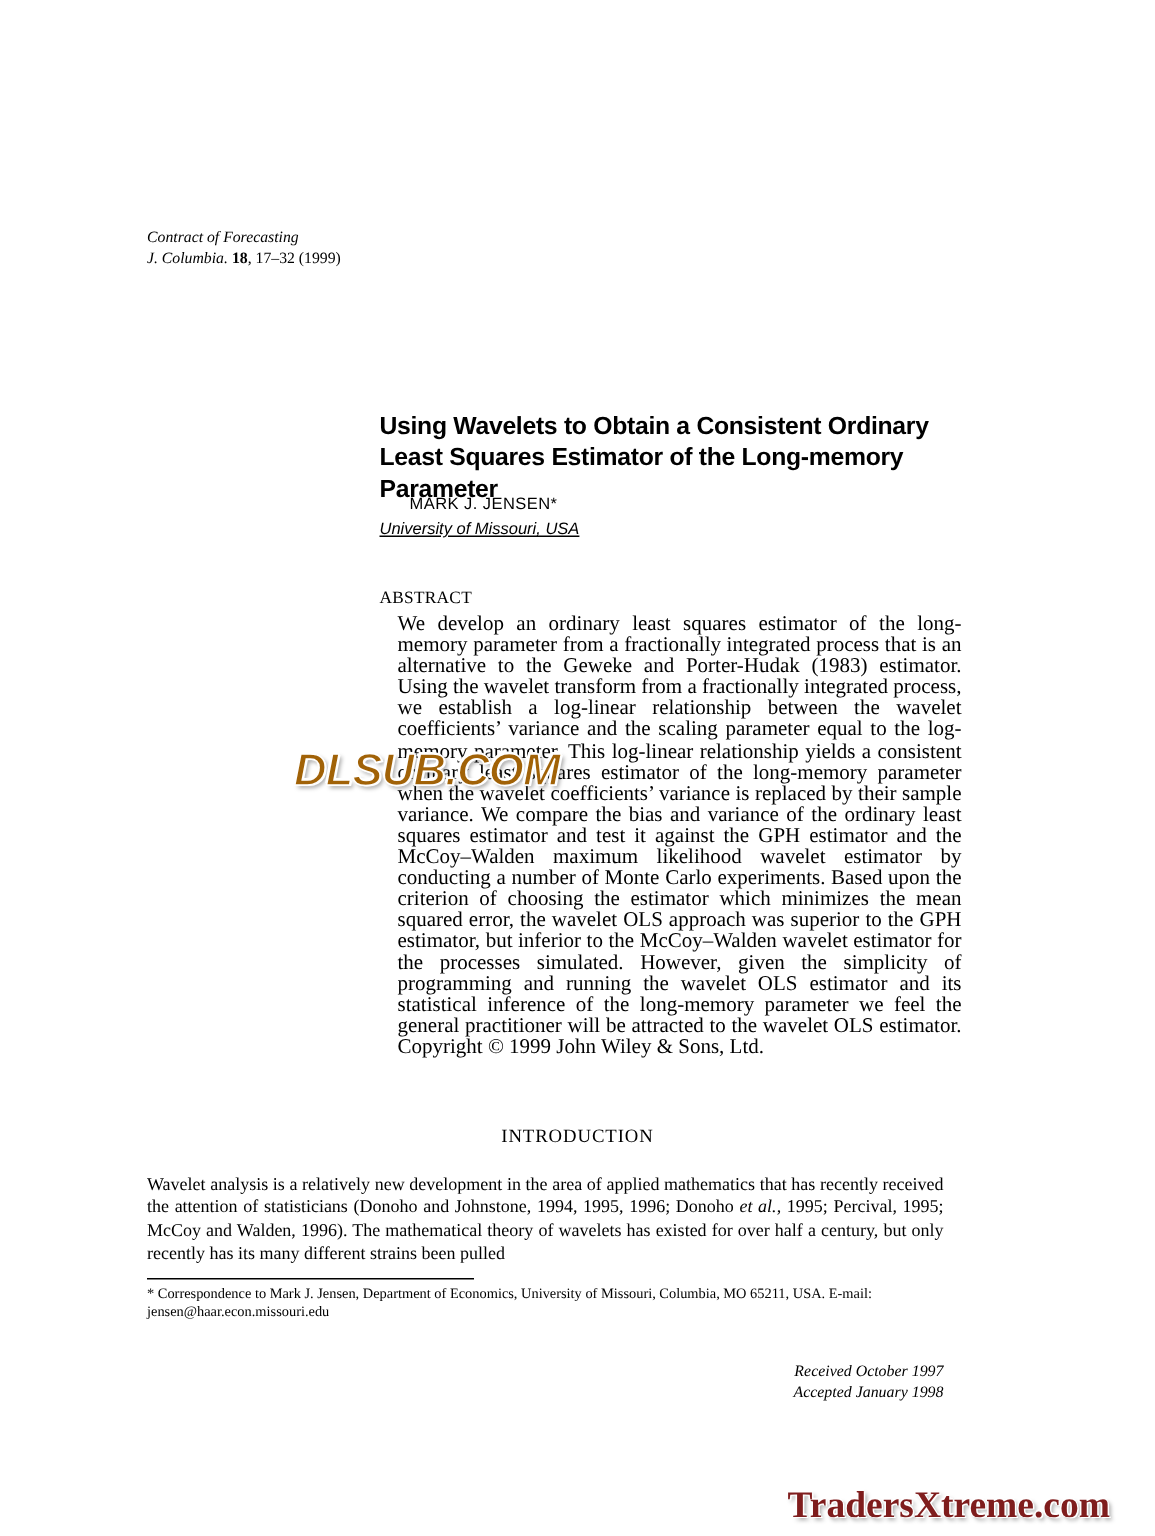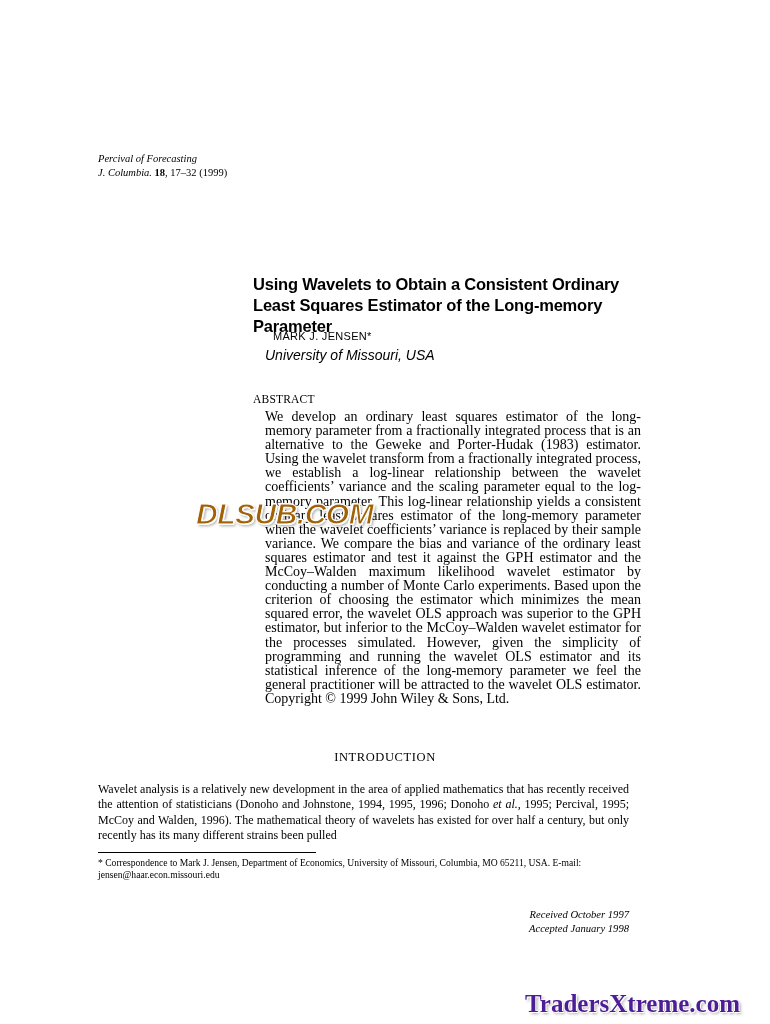--- a/index.html
+++ b/index.html
@@ -50,21 +50,21 @@
       -1px -1px 0 #ffffff,
       2px 2px 3px rgba(0,0,0,0.35);
   }
   .wm-bottom {
     position: absolute;
     bottom: 6px;
     right: 30px;
     font-family: "Liberation Serif", serif;
     font-size: 25px;
     font-weight: bold;
-    color: #4c1d95;
+    color: #7f1d1d;
     text-shadow:
       1px 1px 0 #ffffff,
       -1px 0 0 #ffffff,
       0 -1px 0 #ffffff,
       2px 2px 3px rgba(0,0,0,0.35);
   }
 
   
   .journal-header {
     position: absolute;
@@ -102,25 +102,26 @@
     position: absolute;
     left: 253px;
     top: 330px;
     font-family: "Liberation Sans", sans-serif;
     font-size: 11px;
     letter-spacing: 0.3px;
     padding-left: 20px;
   }
   .affiliation {
     position: absolute;
-    left: 265px;
+    left: 253px;
     top: 347px;
     font-family: "Liberation Sans", sans-serif;
-    font-size: 14px;
-    font-style: italic;
+    font-size: 11px;
+    font-style: italic;
+    text-decoration: underline;
   }
 
   
   .abstract-heading {
     position: absolute;
     left: 253px;
     top: 393px;
     font-size: 11.5px;
     letter-spacing: 0.2px;
   }
@@ -211,21 +212,21 @@
     text-align: right;
   }
 </style>
 </head>
 <body>
 
 <div class="page">
 
 
   <div class="journal-header">
-    <div class="line1">Percival of Forecasting</div>
+    <div class="line1">Contract of Forecasting</div>
     <div class="line2"><span>J. Columbia. </span><b>18</b><span class="rest">, 17–32 (1999)</span></div>
   </div>
 
   <div class="title">Using Wavelets to Obtain a Consistent Ordinary Least Squares Estimator of the Long-memory Parameter</div>
 
   <div class="author">MARK J. JENSEN*</div>
   <div class="affiliation">University of Missouri, USA</div>
 
   <div class="abstract-heading">ABSTRACT</div>
   <div class="abstract-body">We develop an ordinary least squares estimator of the long-memory parameter from a fractionally integrated process that is an alternative to the Geweke and Porter-Hudak (1983) estimator. Using the wavelet transform from a fractionally integrated process, we establish a log-linear relationship between the wavelet coefficients’ variance and the scaling parameter equal to the log-memory parameter. This log-linear relationship yields a consistent ordinary least squares estimator of the long-memory parameter when the wavelet coefficients’ variance is replaced by their sample variance. We compare the bias and variance of the ordinary least squares estimator and test it against the GPH estimator and the McCoy–Walden maximum likelihood wavelet estimator by conducting a number of Monte Carlo experiments. Based upon the criterion of choosing the estimator which minimizes the mean squared error, the wavelet OLS approach was superior to the GPH estimator, but inferior to the McCoy–Walden wavelet estimator for the processes simulated. However, given the simplicity of programming and running the wavelet OLS estimator and its statistical inference of the long-memory parameter we feel the general practitioner will be attracted to the wavelet OLS estimator. Copyright © 1999 John Wiley &amp; Sons, Ltd.</div>

